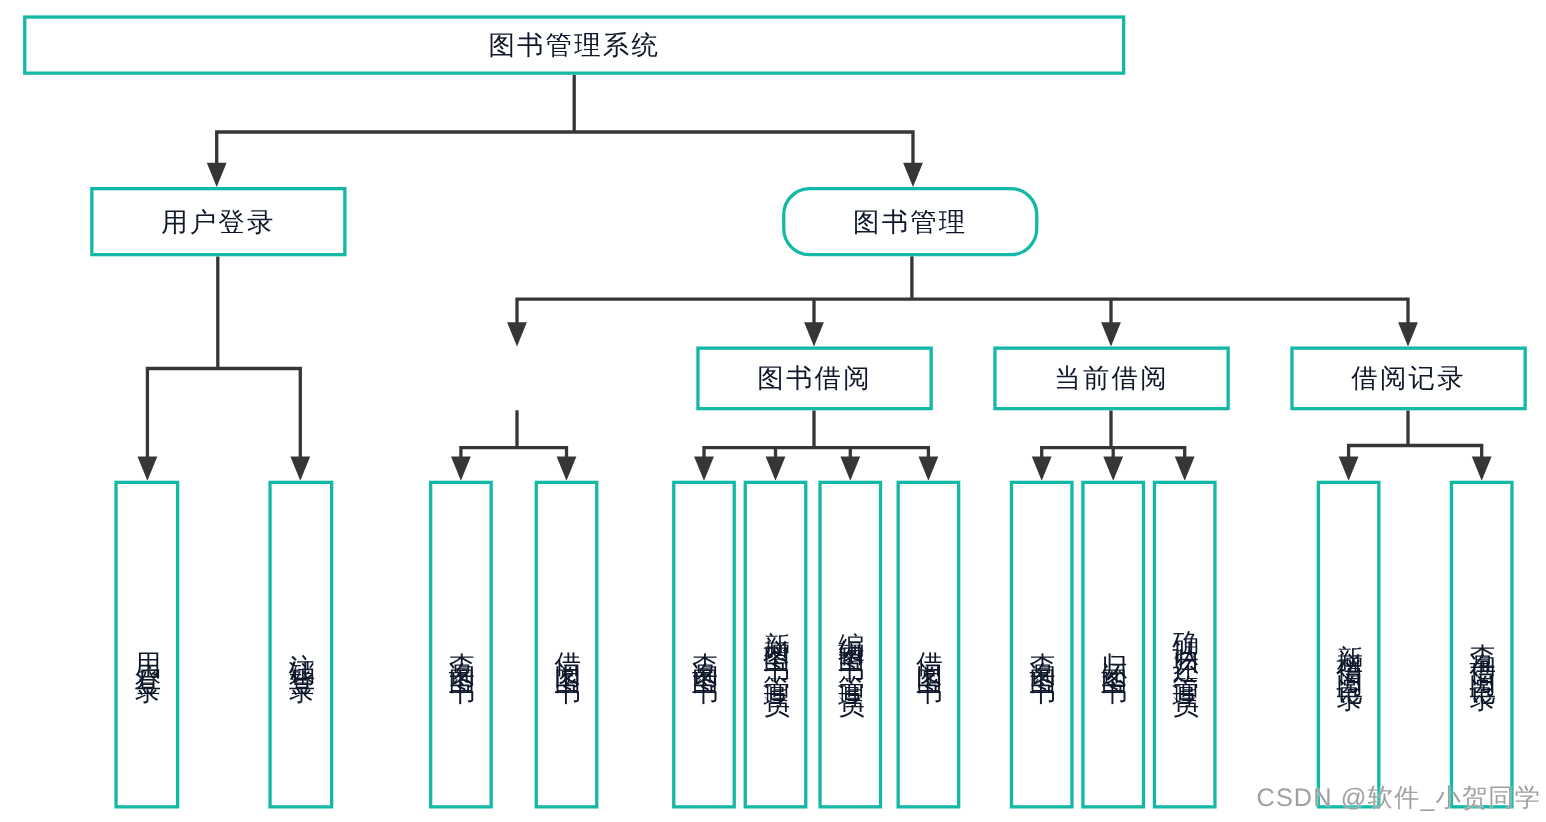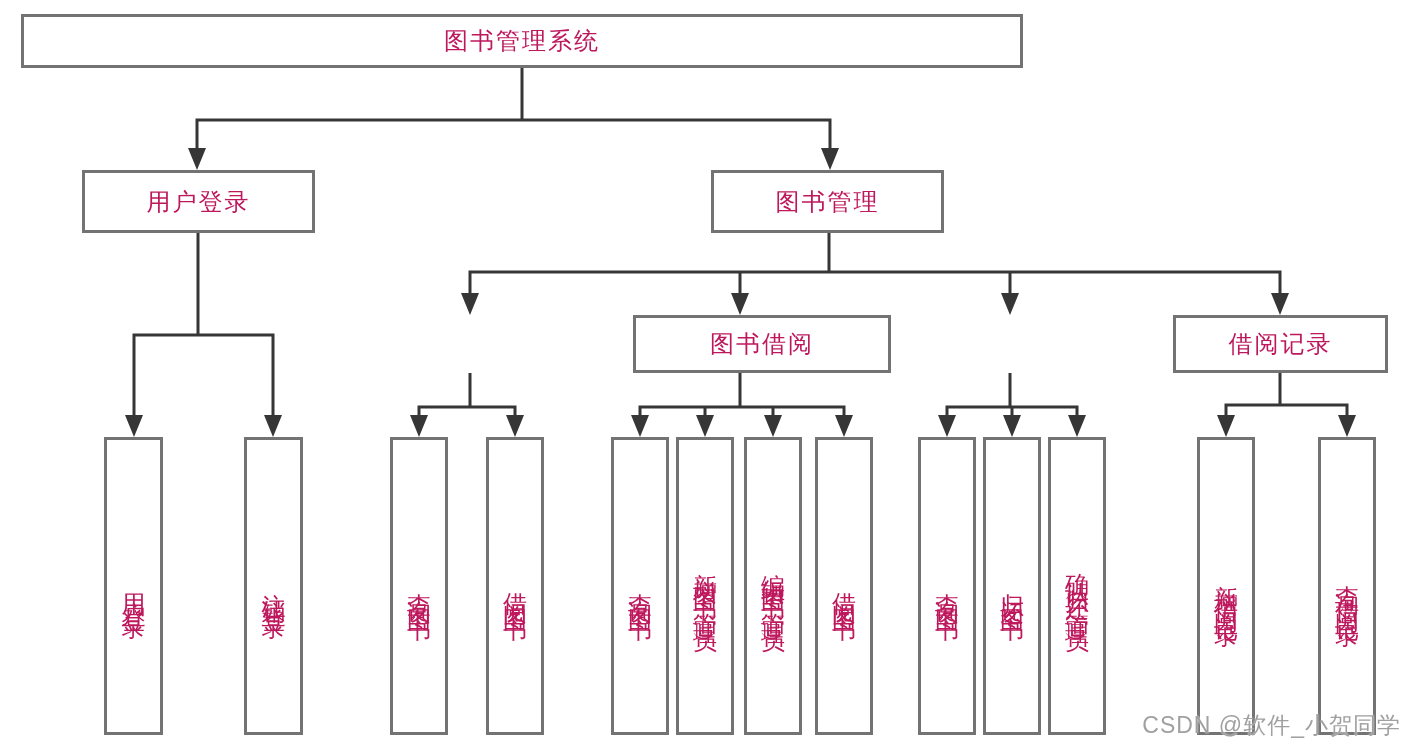--- a/index.html
+++ b/index.html
@@ -2,23 +2,23 @@
 <html><head>
 <meta charset="utf-8">
 <style>
   html,body{margin:0;padding:0;background:#ffffff;}
   .stage{
     position:relative;width:1405px;height:747px;background:#ffffff;overflow:hidden;
     font-family:"Liberation Sans","DejaVu Sans",sans-serif;
   }
   .wires{position:absolute;left:0;top:0;z-index:1;}
   .box{
-    position:absolute;box-sizing:border-box;background:#ffffff;border:3px solid #737373;
+    position:absolute;box-sizing:border-box;background:#ffffff;border:3px solid #14b8a6;
     display:flex;align-items:center;justify-content:center;z-index:2;
-    color:#be185d;font-size:24px;letter-spacing:2px;white-space:nowrap;
+    color:#0f172a;font-size:24px;letter-spacing:2px;white-space:nowrap;
   }
   .vbox span{
     writing-mode:vertical-rl;text-orientation:mixed;
     letter-spacing:8px;margin-inline-end:-8px;white-space:pre;
   }
   .watermark{
     position:absolute;right:4px;bottom:6px;z-index:3;
     font-size:23px;letter-spacing:1px;color:#a0a0a0;
     text-shadow:0 0 2px #ffffff;
   }
@@ -61,26 +61,29 @@
     </g>
   </svg>
 
   <div class="box" style="left:21px;top:14px;width:1002px;height:54px;">
     <span>图书管理系统</span>
   </div>
 
   <div class="box" style="left:82px;top:170px;width:233px;height:63px;">
     <span>用户登录</span>
   </div>
-  <div class="box" style="left:711px;top:170px;width:233px;height:63px;">
+  <div class="box" style="left:711px;top:170px;width:233px;height:63px;border-radius:25px;">
     <span>图书管理</span>
   </div>
 
-  <div class="box" style="left:633px;top:315px;width:258px;height:58px;">
+  <div class="box" style="left:633px;top:315px;width:215px;height:58px;">
     <span>图书借阅</span>
+  </div>
+  <div class="box" style="left:903px;top:315px;width:215px;height:58px;">
+    <span>当前借阅</span>
   </div>
   <div class="box" style="left:1173px;top:315px;width:215px;height:58px;">
     <span>借阅记录</span>
   </div>
 
   <div class="box vbox" style="left:104px;top:437px;width:59px;height:298px;">
     <span>用户登录</span>
   </div>
   <div class="box vbox" style="left:244px;top:437px;width:59px;height:298px;">
     <span>注销登录</span>

